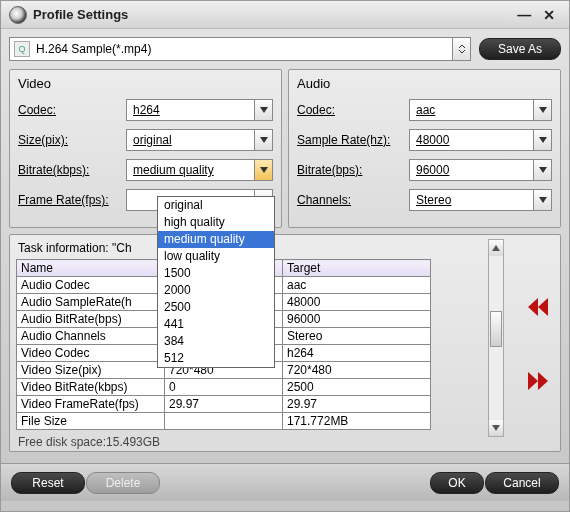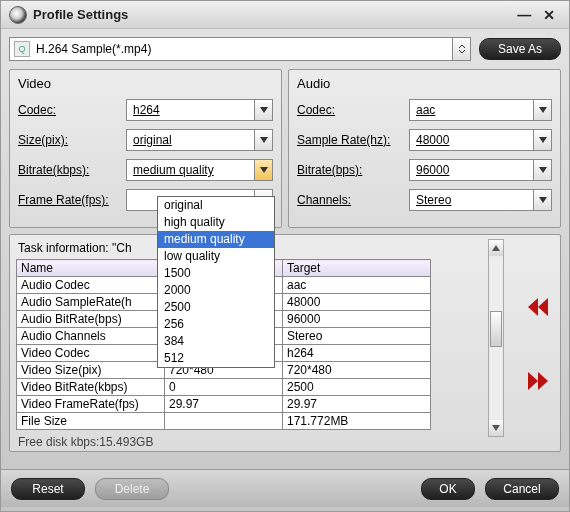--- a/index.html
+++ b/index.html
@@ -99,22 +99,22 @@
   .vscroll {
     position:absolute; top:0; right:0; width:16px; height:100%;
     background:#eaeaea; border:1px solid #aaa;
   }
   .vscroll .btn{height:16px;background:linear-gradient(#fdfdfd,#d8d8d8);display:flex;align-items:center;justify-content:center;}
   .vscroll .track{position:absolute; top:17px; bottom:17px; left:1px; right:1px; background:#eee;}
   .vscroll .thumb{position:absolute; left:0; right:0; top:54px; height:36px; background:linear-gradient(#fdfdfd,#cfcfcf); border:1px solid #999;}
   .nav-arrows { position:absolute; right:8px; top:60px; display:flex; flex-direction:column; gap:50px;}
   .nav-arrows .abtn { width:28px; height:24px; display:flex;align-items:center;justify-content:center; cursor:pointer;}
   .freedisk{ position:absolute; left:8px; bottom:2px; color:#444;}
-  .footer { position:absolute; left:0; right:0; bottom:4px; height:38px; padding:6px 10px;
-    display:flex; align-items:center; gap:10px;
+  .footer { position:absolute; left:0; right:0; bottom:10px; height:38px; padding:6px 10px;
+    display:flex; align-items:center; gap:1px;
     background:linear-gradient(#d8d8d8,#b8b8b8); border-top:1px solid #999;}
   .footer .spacer{flex:1;}
 </style>
 </head>
 <body>
 
 <div class="titlebar">
   <div class="icon"></div>
   <div class="title">Profile Settings</div>
   <div class="spacer"></div>
@@ -319,33 +319,33 @@
         <svg width="20" height="18">
             <path d="M10 0 L0 9 L10 18 Z M20 0 L10 9 L20 18 Z" fill="#b11"></path>
           </svg>
       </div>
       <div class="abtn">
         <svg width="20" height="18">
             <path d="M0 0 L10 9 L0 18 Z M10 0 L20 9 L10 18 Z" fill="#b11"></path>
           </svg>
       </div>
     </div>
-    <div class="freedisk">Free disk kbps:15.493GB</div>
+    <div class="freedisk">Free disk space:15.493GB</div>
   </div>
 </div>
 
 <div class="dropdown" style="left:156px; top:195px; width:118px;">
   <div class="opt">original</div>
   <div class="opt">high quality</div>
   <div class="opt hi">medium quality</div>
   <div class="opt">low quality</div>
   <div class="opt">1500</div>
   <div class="opt">2000</div>
   <div class="opt">2500</div>
-  <div class="opt">256</div>
+  <div class="opt">441</div>
   <div class="opt">384</div>
   <div class="opt">512</div>
 </div>
 
 <div class="footer">
   <div class="darkbtn" style="width:74px">Reset</div>
   <div class="darkbtn disabled" style="width:74px">Delete</div>
   <div class="spacer"></div>
   <div class="darkbtn" style="width:54px">OK</div>
   <div class="darkbtn" style="width:74px">Cancel</div>

